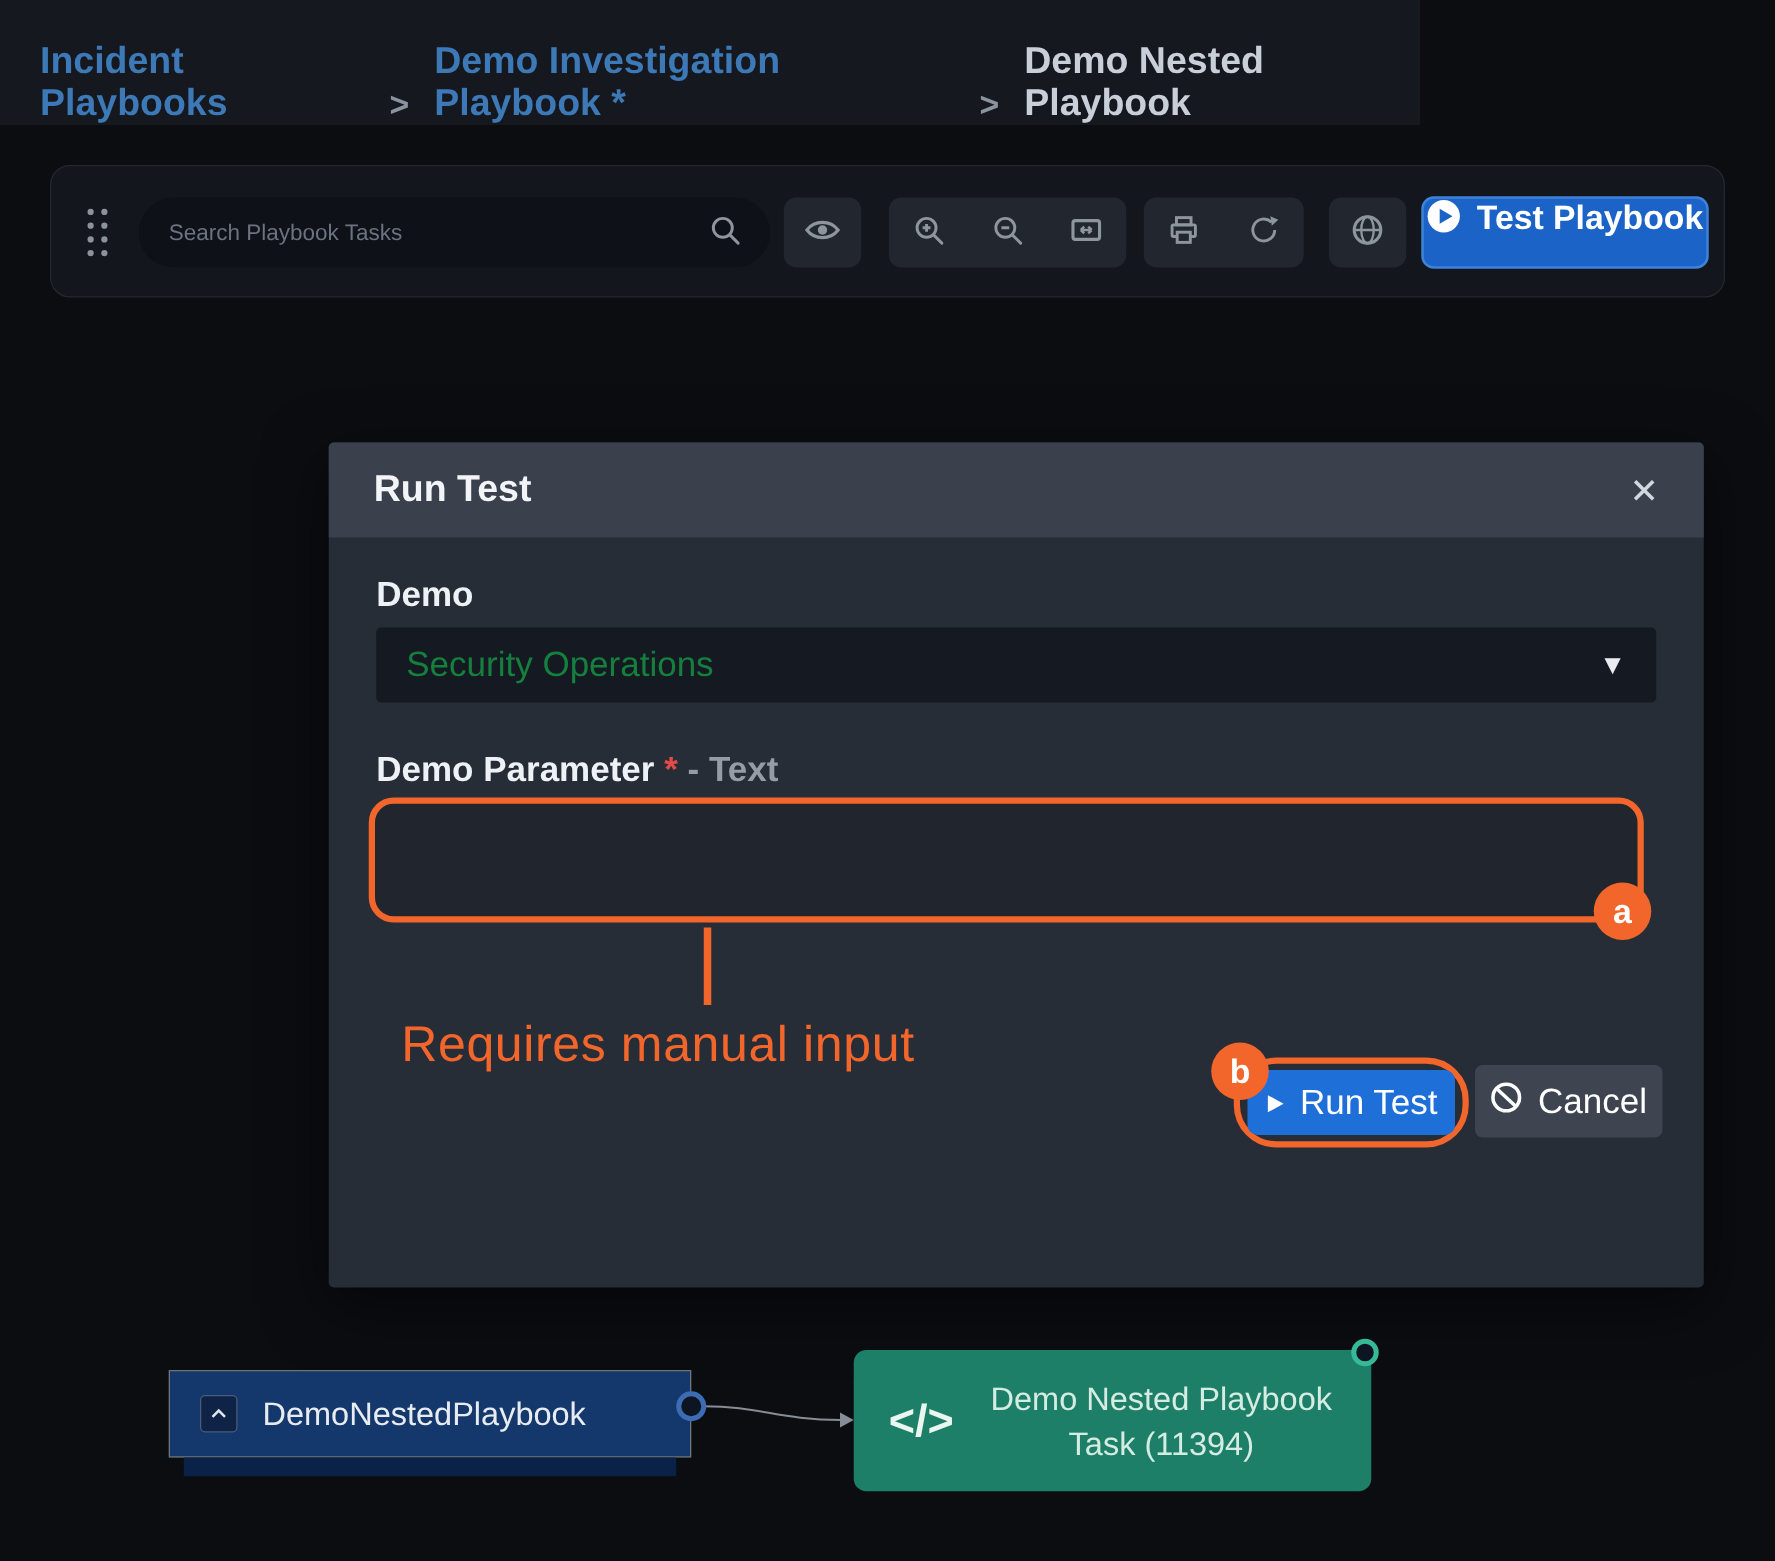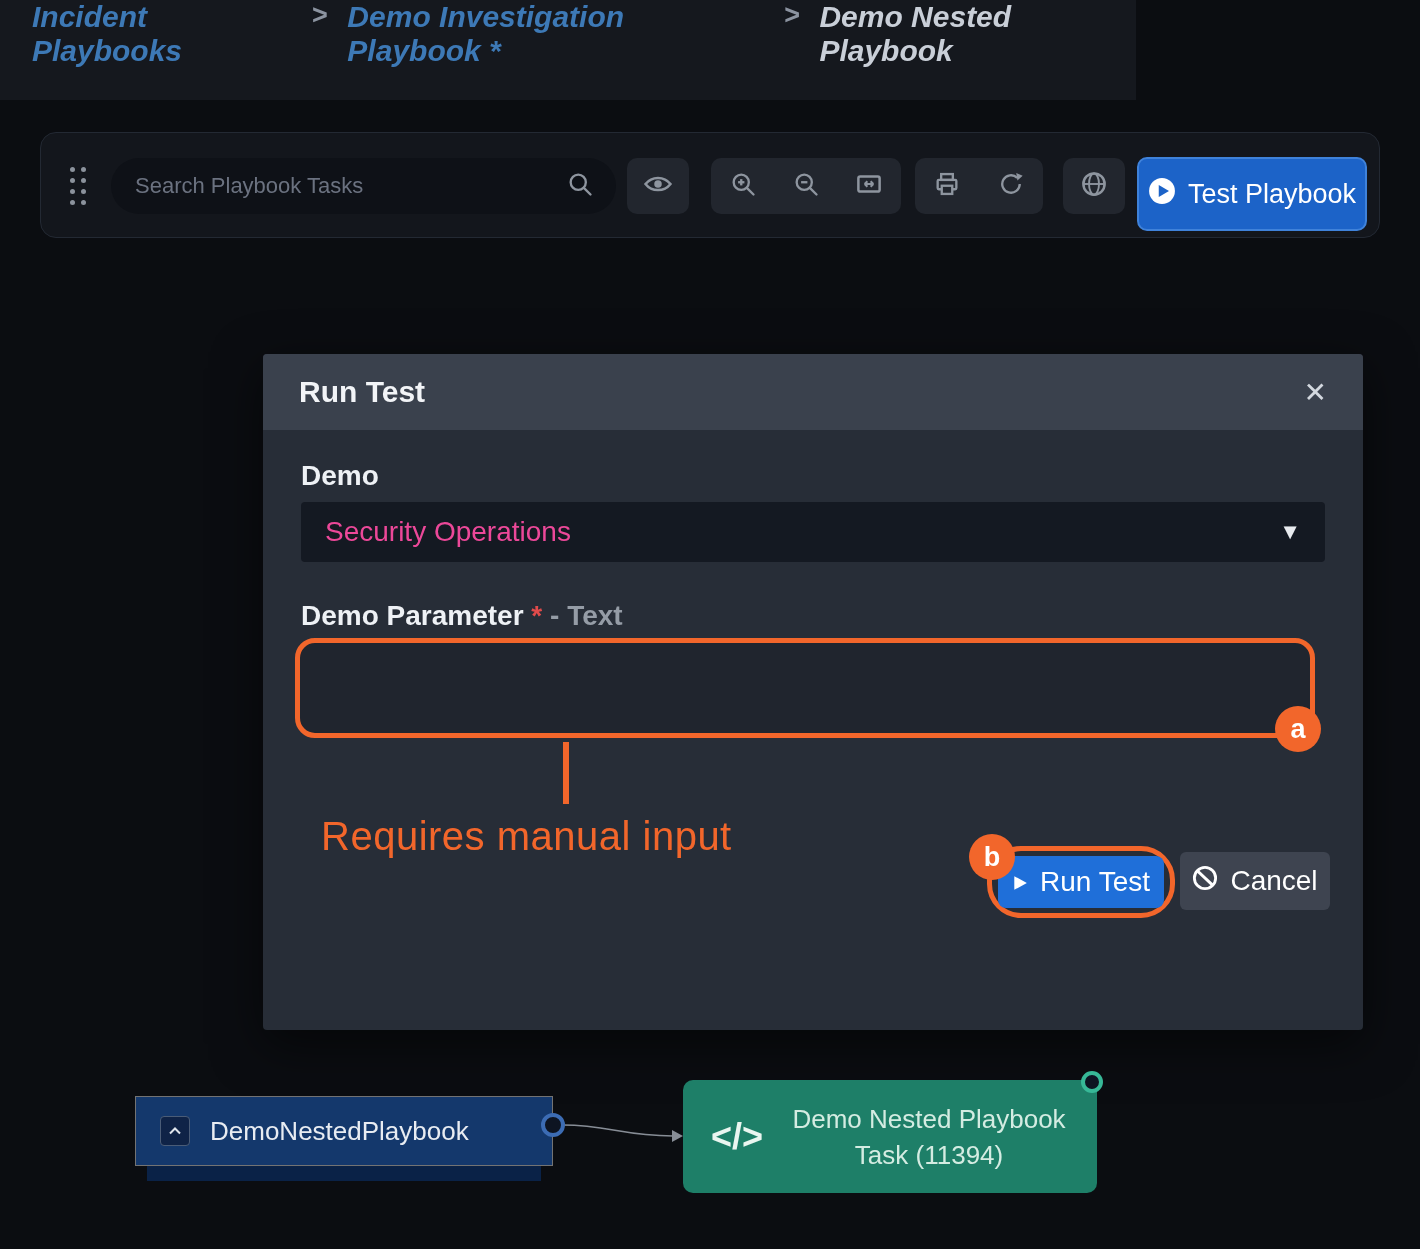--- a/index.html
+++ b/index.html
@@ -10,23 +10,23 @@
     font-family: "Liberation Sans", sans-serif;
     overflow: hidden;
     color: #e6e9ee;
   }
   .abs { position: absolute; }
 
   
   .crumbbar {
     left:0; top:0; width:1136px; height:100px;
     background:#15181e;
-    display:flex; align-items:flex-start;
+    display:flex; align-items:flex-end;
     padding-left:32px; gap:20px;
-    font-size:30px; font-weight:bold;font-style:italic;
+    font-size:30px; font-weight:bold;
   }
   .crumb-link { color:#3d79b6; cursor:pointer; }
   .crumb-sep  { color:#8b93a0; font-size:27px; }
   .crumb-current { color:#c9cfd8; }
 
   
   .toolbar {
     left:40px; top:132px; width:1340px; height:106px;
     background:#13161c; border:1px solid #232933; border-radius:16px;
   }
@@ -37,39 +37,39 @@
   }
   .drag-handle i { width:5px; height:5px; border-radius:50%; background:#8b929c; }
 
   .search-field {
     left:70px; top:25px; width:505px; height:56px;
     background:#0e1117; border-radius:28px;
     display:flex; align-items:center; padding:0 22px 0 24px;
   }
   .search-field input {
     flex:1; background:transparent; border:none; outline:none;
-    color:#7dd3fc; font-size:22px; font-family:"Liberation Sans", sans-serif;
+    color:#7dd3fc; font-size:18px; font-family:"Liberation Sans", sans-serif;
   }
   .search-field input::placeholder { color:#6b7280; }
 
   .icon-btn, .icon-group {
     background:#22262e; border-radius:10px; height:56px; top:25px;
     display:flex; align-items:center; justify-content:center;
   }
   .icon-slot {
     width:63px; height:56px; display:flex; align-items:center; justify-content:center;
     cursor:pointer;
   }
   .icon-btn { width:62px; cursor:pointer; }
 
   .test-btn {
-    left:1096px; top:24px; width:230px; height:74px;
+    left:1096px; top:24px; width:230px; height:58px;
     background:#1c63c8; border:2px solid #3f82da; border-radius:10px;
-    display:flex; align-items:center; justify-content:center; gap:12px;
-    color:#fff; font-size:27px; font-weight:normal; cursor:pointer;
+    display:flex; align-items:flex-start; justify-content:center; gap:12px;
+    color:#fff; font-size:27px; font-weight:bold; cursor:pointer;
   }
 
   
   .modal {
     left:263px; top:354px; width:1100px; height:676px;
     background:#272d37; border-radius:4px;
     box-shadow:0 14px 50px rgba(0,0,0,.55);
   }
   .modal-header {
     left:0; top:0; width:1100px; height:76px;
@@ -83,21 +83,21 @@
   .field-label { font-size:28px; font-weight:bold; color:#eef1f5; }
   .req-star { color:#e14b4b; font-weight:bold; }
   .type-suffix { color:#959ca6; font-weight:bold; }
 
   .site-select {
     left:38px; top:148px; width:1024px; height:60px;
     background:#141922; border-radius:4px;
     display:flex; align-items:center; justify-content:space-between;
     padding:0 24px; cursor:pointer;
   }
-  .site-select .value { font-size:28px; color:#ec4899; }
+  .site-select .value { font-size:28px; color:#15803d; }
   .site-select .caret { font-size:22px; color:#e8ebef; }
 
   .annotated-input {
     left:32px; top:284px; width:1020px; height:100px;
     border:5px solid #f2662b; border-radius:20px;
     background:#20252e;
     display:flex; align-items:center; padding:0 20px;
   }
   .annotated-input input {
     flex:1; background:transparent; border:none; outline:none;

